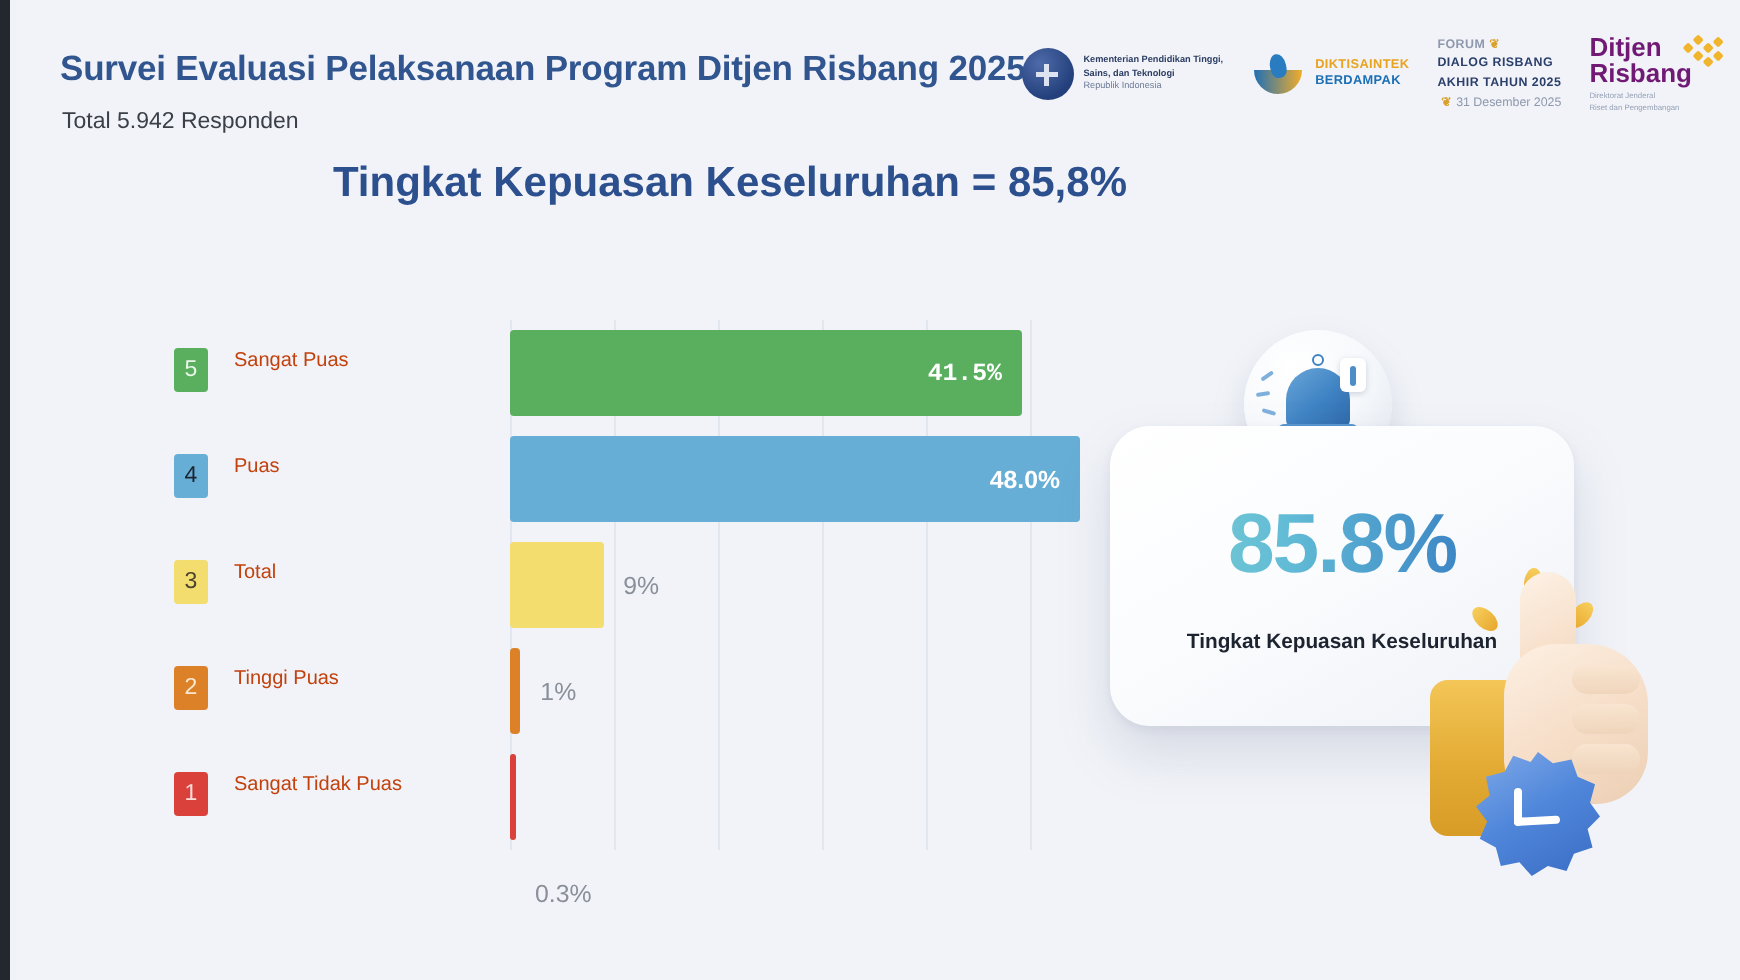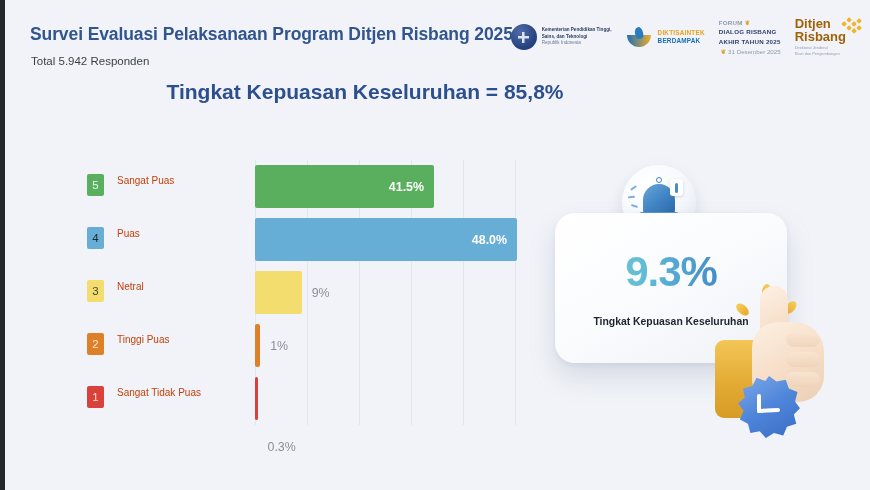--- a/index.html
+++ b/index.html
@@ -130,21 +130,21 @@
   }
   .forum-text .t1 { color: #8e99ad; }
   .forum-text .acc { color: #d9a12b; }
   .forum-text .date { color: #8e99ad; font-weight: normal; letter-spacing: 0; }
 
   .ditjen-wrap { position: relative; padding-right: 16px; }
   .ditjen-text {
     font-size: 13px;
     font-weight: bold;
     line-height: 1.02;
-    color: #a16207;
+    color: #701a75;
     white-space: nowrap;
   }
   .ditjen-sub {
     font-size: 3.9px;
     color: #96a1b6;
     line-height: 1.5;
     margin-top: 2px;
     white-space: nowrap;
   }
   .ditjen-dots {
@@ -479,35 +479,35 @@
         <i style="left: 52px;"></i>
         <i style="left: 104px;"></i>
         <i style="left: 156px;"></i>
         <i style="left: 208px;"></i>
         <i style="left: 260px;"></i>
       </div>
     <div id="rows">
         <div class="row" style="top: 0px;">
           <div class="badge" style="background: rgb(90, 175, 94); color: rgb(232, 246, 232);">5</div>
           <div class="cat-label">Sangat Puas</div>
-          <div class="bar" style="width: 179px; background: rgb(90, 175, 94);">
+          <div class="bar" style="width: 256px; background: rgb(90, 175, 94); font-family: Liberation Mono, monospace;">
             <div class="bar-val-in">41.5%</div>
           </div>
         </div>
         <div class="row" style="top: 53px;">
           <div class="badge" style="background: rgb(102, 174, 214); color: rgb(29, 36, 48);">4</div>
           <div class="cat-label">Puas</div>
-          <div class="bar" style="width: 262px; background: rgb(102, 174, 214);">
+          <div class="bar" style="width: 285px; background: rgb(102, 174, 214);">
             <div class="bar-val-in">48.0%</div>
           </div>
         </div>
         <div class="row" style="top: 106px;">
           <div class="bar-val-out" style="left: 281.636px;">9%</div>
           <div class="badge" style="background: rgb(243, 221, 110); color: rgb(74, 68, 48);">3</div>
-          <div class="cat-label">Netral</div>
+          <div class="cat-label">Total</div>
           <div class="bar" style="width: 46.6364px; background: rgb(243, 221, 110);"></div>
         </div>
         <div class="row" style="top: 159px;">
           <div class="bar-val-out" style="left: 240.182px;">1%</div>
           <div class="badge" style="background: rgb(221, 129, 41); color: rgb(251, 230, 207);">2</div>
           <div class="cat-label">Tinggi Puas</div>
           <div class="bar" style="width: 5.18182px; background: rgb(221, 129, 41);"></div>
         </div>
         <div class="row" style="top: 212px;">
           <div class="bar-val-out" style="left: 237.5px; margin-top: 48px;">0.3%</div>
@@ -525,21 +525,21 @@
       <div class="bell-body"></div>
       <div class="bell-base"></div>
       <div class="bell-clapper"></div>
       <div class="ring-line" style="left:8px;  top:22px; transform:rotate(-35deg);"></div>
       <div class="ring-line" style="left:6px;  top:31px; transform:rotate(-8deg);"></div>
       <div class="ring-line" style="left:9px;  top:40px; transform:rotate(16deg);"></div>
       <div class="tag-badge"></div>
     </div>
 
     <div class="card3d">
-      <div class="card-pct">9.3%</div>
+      <div class="card-pct">85.8%</div>
       <div class="card-caption">Tingkat Kepuasan Keseluruhan</div>
     </div>
 
     <div class="hand">
       <div class="spark" style="left:52px; top:6px;  transform:rotate(6deg);"></div>
       <div class="spark" style="left:28px; top:24px; transform:rotate(-48deg);"></div>
       <div class="spark" style="left:76px; top:22px; transform:rotate(42deg);"></div>
       <div class="cuff"></div>
       <div class="thumb"></div>
       <div class="palm">

